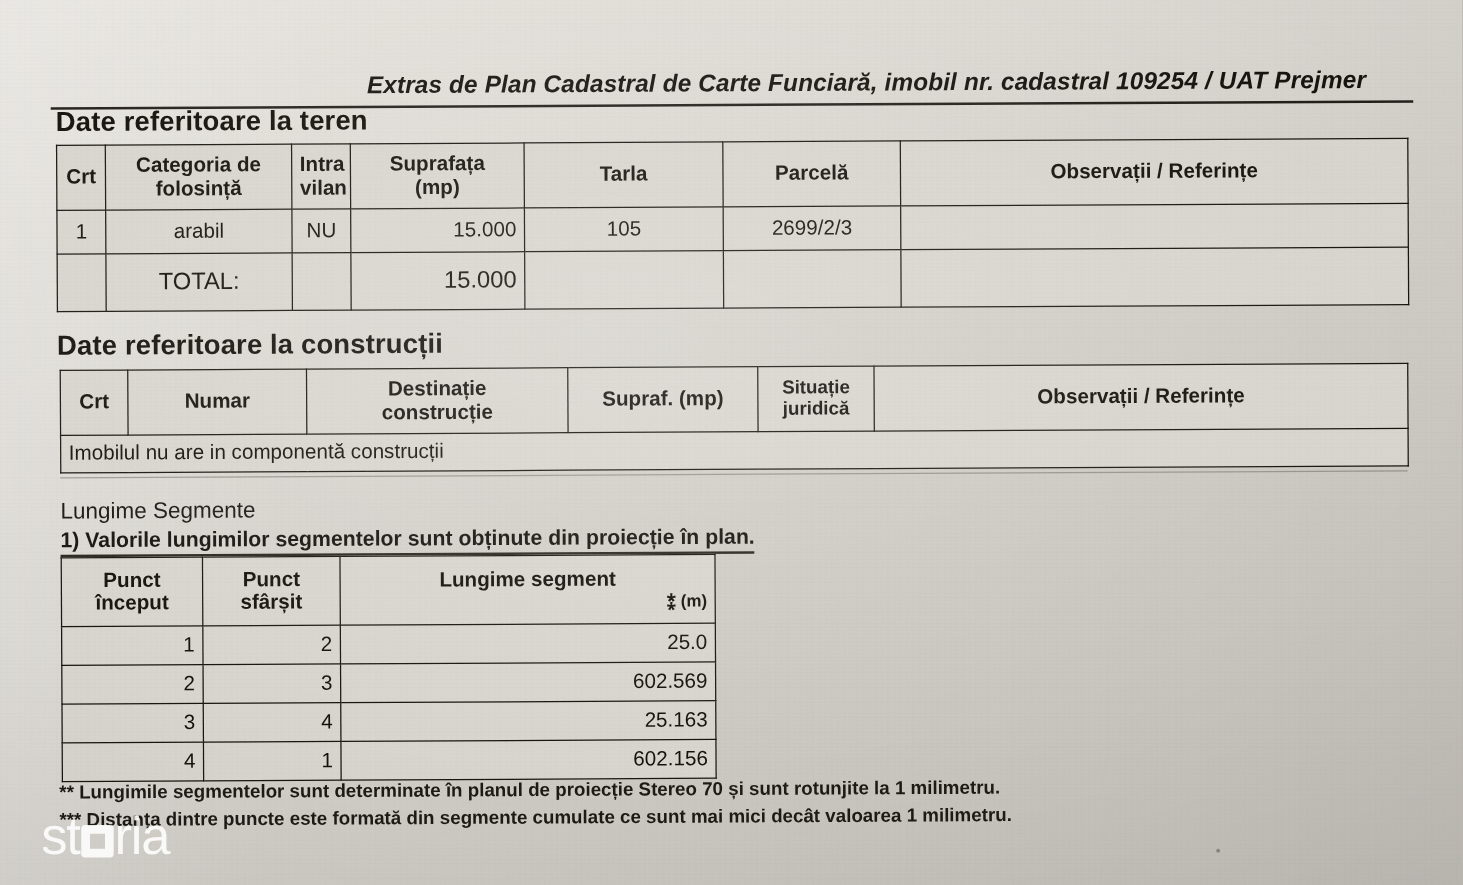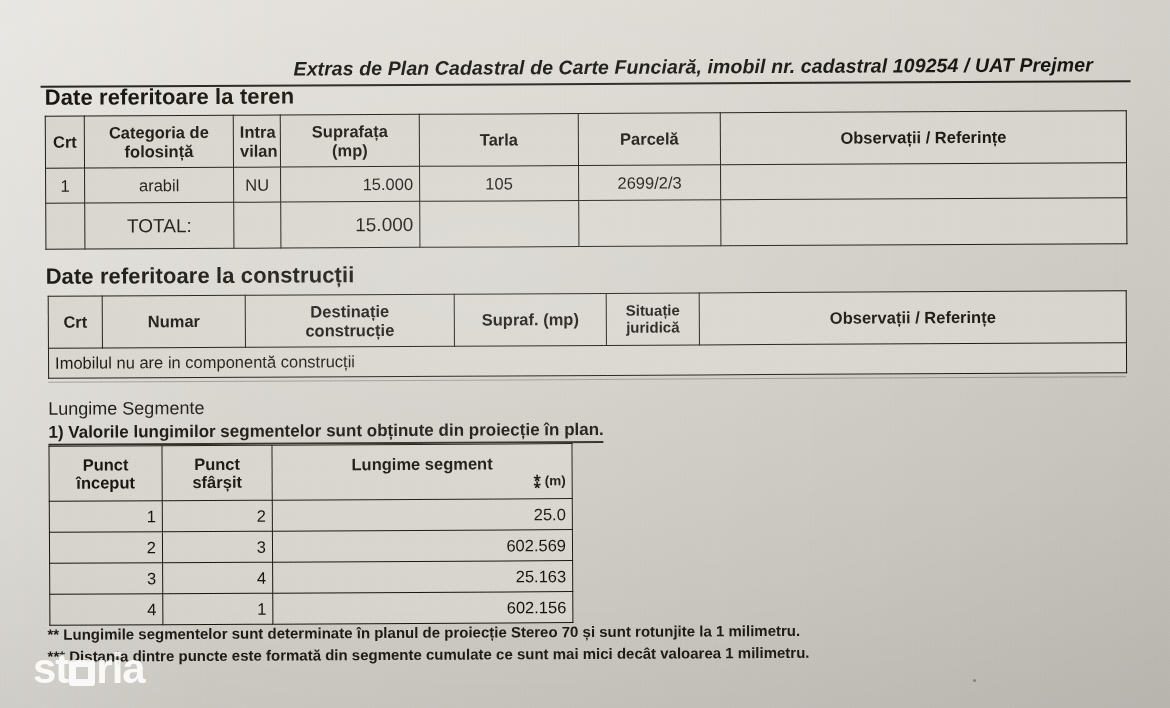--- a/index.html
+++ b/index.html
@@ -121,21 +121,21 @@
   .b  { font-weight: 700; }
   .sm { font-size: 13.5px; }
   .hdr2 { line-height: 1.05; }
 
   
   #storia {
     position: absolute;
     left: 33px;
     top: 648px;
     font-size: 42px;
-    font-weight: 700;
+    font-weight: 400;
     letter-spacing: -1px;
     color: rgba(255,255,255,0.88);
     line-height: 1;
     user-select: none;
   }
   #storia .sq {
     display: inline-block;
     width: 26px;
     height: 26px;
     border: 7px solid rgba(255,255,255,0.88);

